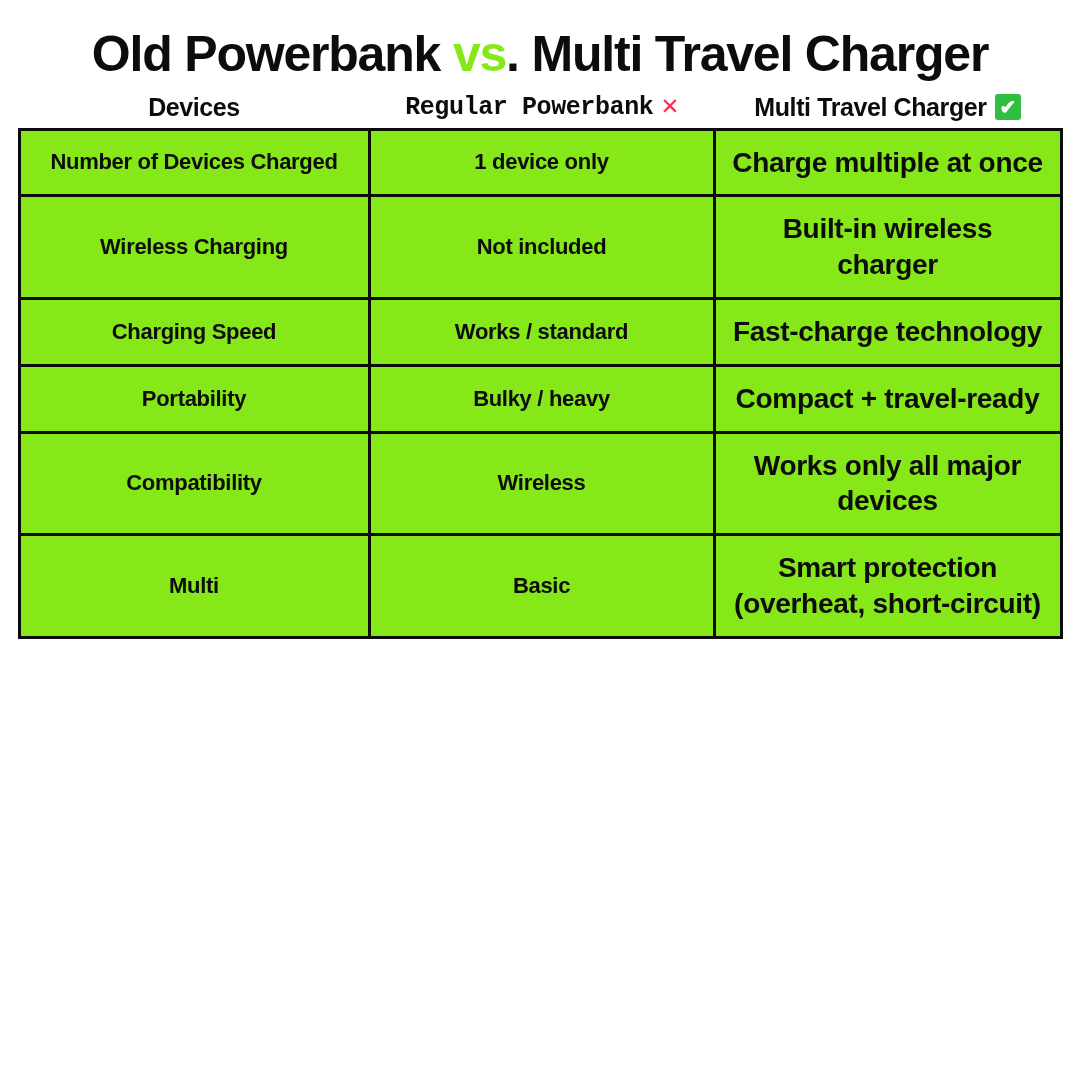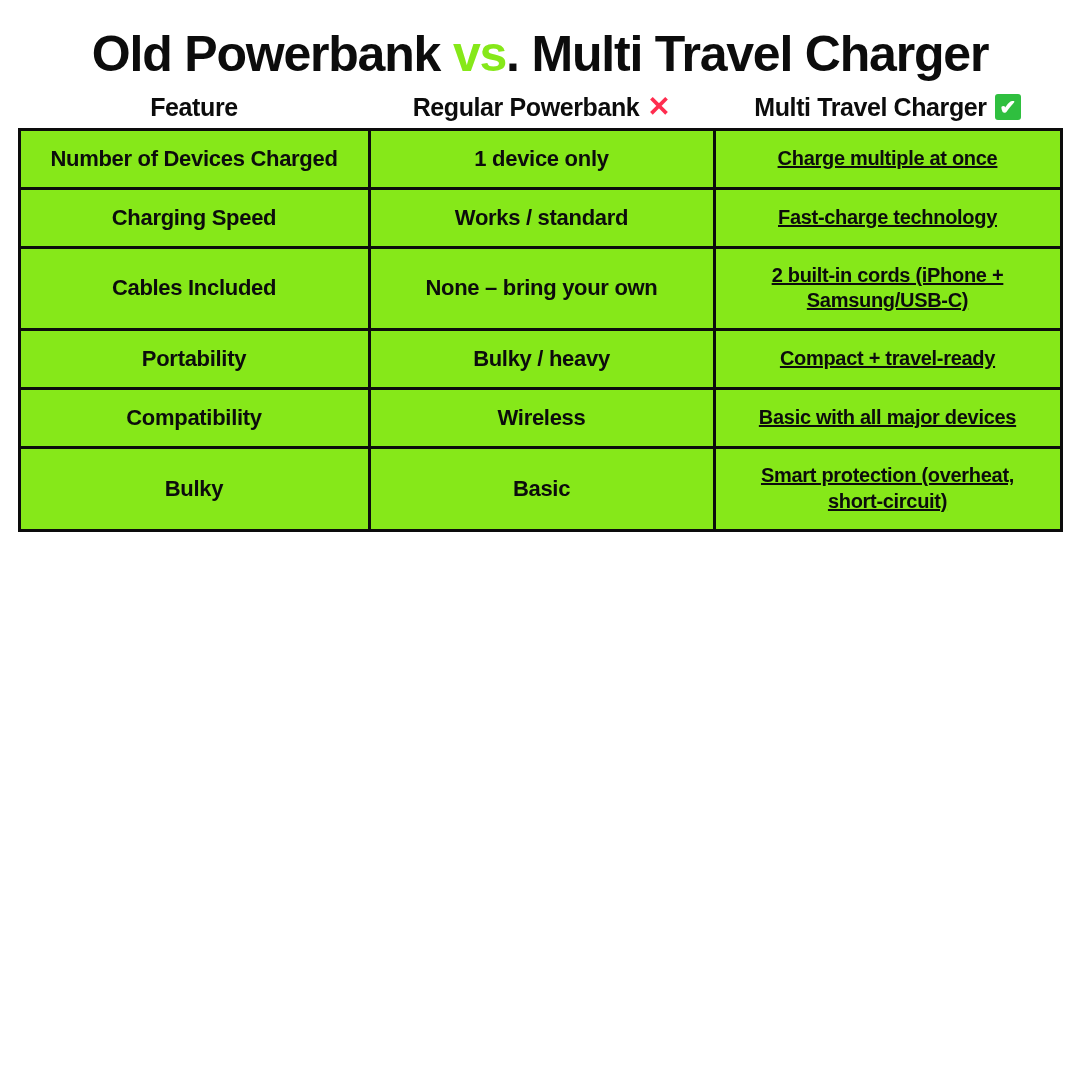--- a/index.html
+++ b/index.html
@@ -52,21 +52,21 @@
     color: #0c0c0c;
     text-align: center;
     letter-spacing: -0.4px;
     white-space: nowrap;
     display: flex;
     align-items: center;
     justify-content: center;
     gap: 8px;
   }
   .hc-feature { width: 350px; }
-  .hc-regular { width: 345px; }
+  .hc-regular { width: 345px; font-family: Liberation Mono, monospace; }
   .hc-multi   { width: 347px; }
 
   .x-mark {
     color: #ff2d4f;
     font-size: 28px;
     font-weight: bold;
     line-height: 1;
   }
   .check-mark {
     display: inline-block;
@@ -98,34 +98,34 @@
     text-align: center;
     vertical-align: middle;
     padding: 14px 16px;
     line-height: 1.28;
     letter-spacing: -0.3px;
   }
   .table col.c1 { width: 350px; }
   .table col.c2 { width: 345px; }
   .table col.c3 { width: 347px; }
 
-  .table td.col3 { font-size: 20px; text-decoration: underline; }
+  .table td.col3 { font-size: 28px; }
 </style>
 </head>
 <body>
 
 <div class="page">
 
   <div class="title">
     <span>Old Powerbank </span><span class="vs">vs</span><span class="dot">.</span><span> Multi Travel Charger</span>
   </div>
 
   <div class="header-row">
     <div class="header-cell hc-feature">
-      <span>Feature</span>
+      <span>Devices</span>
     </div>
     <div class="header-cell hc-regular">
       <span>Regular Powerbank</span>
       <span class="x-mark">✕</span>
     </div>
     <div class="header-cell hc-multi">
       <span>Multi Travel Charger</span>
       <span class="check-mark">✔</span>
     </div>
   </div>
@@ -136,40 +136,40 @@
         <col class="c2">
         <col class="c3">
     </colgroup>
     <tbody>
       <tr>
         <td>Number of Devices Charged</td>
         <td>1 device only</td>
         <td class="col3">Charge multiple at once</td>
       </tr>
       <tr>
+        <td>Wireless Charging</td>
+        <td>Not included</td>
+        <td class="col3">Built-in wireless charger</td>
+      </tr>
+      <tr>
         <td>Charging Speed</td>
         <td>Works / standard</td>
         <td class="col3">Fast-charge technology</td>
-      </tr>
-      <tr>
-        <td>Cables Included</td>
-        <td>None – bring your own</td>
-        <td class="col3">2 built-in cords (iPhone + Samsung/USB-C)</td>
       </tr>
       <tr>
         <td>Portability</td>
         <td>Bulky / heavy</td>
         <td class="col3">Compact + travel-ready</td>
       </tr>
       <tr>
         <td>Compatibility</td>
         <td>Wireless</td>
-        <td class="col3">Basic with all major devices</td>
+        <td class="col3">Works only all major devices</td>
       </tr>
       <tr>
-        <td>Bulky</td>
+        <td>Multi</td>
         <td>Basic</td>
         <td class="col3">Smart protection (overheat, short-circuit)</td>
       </tr>
     </tbody>
   </table>
 
 </div>
 
 </body></html>

